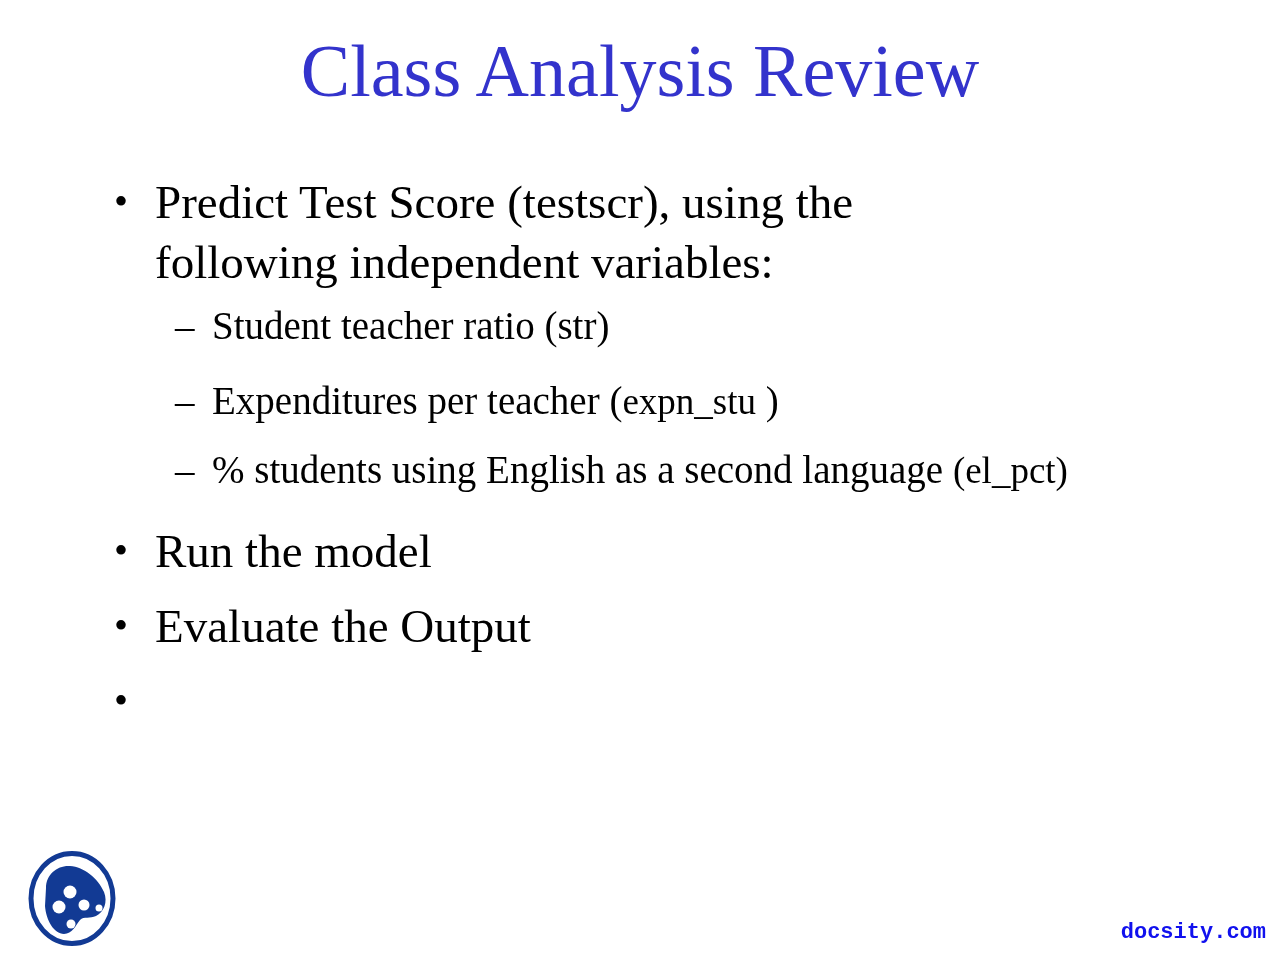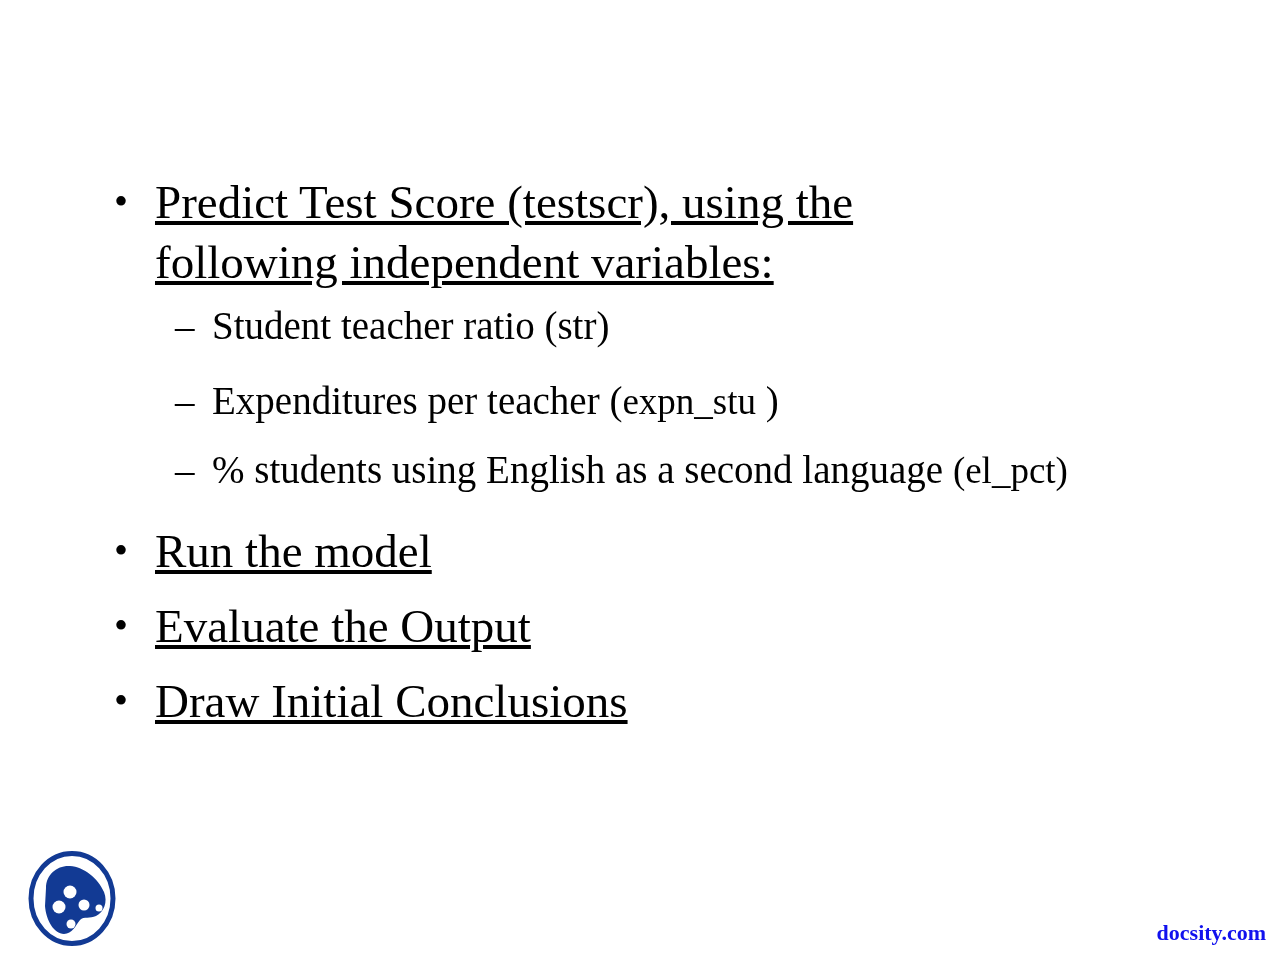--- a/index.html
+++ b/index.html
@@ -51,21 +51,20 @@
     position: relative;
     padding-left: 55px;
     color: #000000;
     font-size: 47px;
     line-height: 60px;
     font-weight: 400;
   }
   .l1-item .l1-text {
     display: block;
     max-width: 870px;
-    text-decoration: underline;
   }
   .l1-bullet {
     position: absolute;
     left: 14px;
     top: 0;
     width: 28px;
     font-size: 40px;
     line-height: 60px;
     text-align: left;
     color: #000000;
@@ -119,33 +118,34 @@
     width: 92px;
     height: 97px;
   }
   .logo svg { display: block; }
 
   .site-label {
     position: absolute;
     right: 14px;
     top: 920px;
     color: #1111ee;
-    font-family: Liberation Serif, serif;
+    font-family: Liberation Mono, monospace;
     font-size: 22px;
     line-height: 26px;
     font-weight: bold;
     letter-spacing: 0px;
     white-space: nowrap;
   }
 </style>
 </head>
 <body>
 
 <div class="slide">
 
+  <div class="slide-title">Class Analysis Review</div>
 
   <div class="body-list">
 
     <div class="l1-item sp-top-1">
       <span class="l1-bullet">•</span>
       <span class="l1-text">Predict Test Score (testscr), using the following independent variables:</span>
     </div>
 
     <div class="sub-list">
 
@@ -177,21 +177,20 @@
       <span class="l1-text">Run the model</span>
     </div>
 
     <div class="l1-item sp-l1-3">
       <span class="l1-bullet">•</span>
       <span class="l1-text">Evaluate the Output</span>
     </div>
 
     <div class="l1-item sp-l1-4">
       <span class="l1-bullet">•</span>
-      <span class="l1-text">Draw Initial Conclusions</span>
     </div>
 
   </div>
 
   <div class="logo">
     <svg width="92" height="97" viewBox="0 0 92 97" xmlns="http://www.w3.org/2000/svg">
       <ellipse cx="46" cy="48.5" rx="41" ry="45" fill="none" stroke="#123a94" stroke-width="5"></ellipse>
       <path d="M 20 38
                C 20 24, 32 15, 44 16
                C 58 17, 72 28, 78 42

